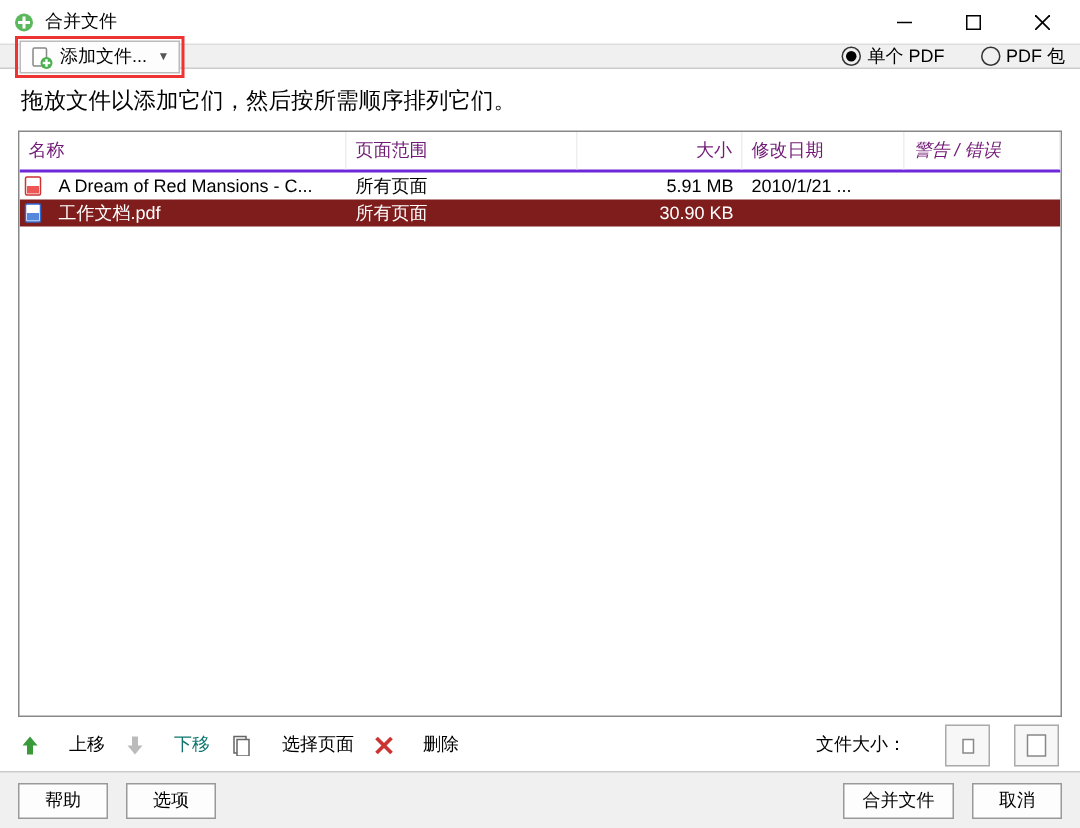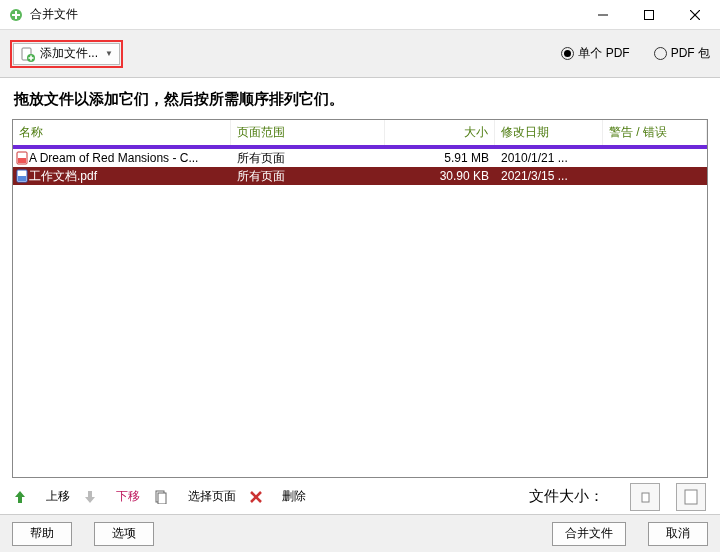--- a/index.html
+++ b/index.html
@@ -26,21 +26,21 @@
       display: inline-flex; align-items: center; justify-content: center;
     }
     .titlebar .title { flex: 1; font-size: 12px; color: #000; }
     .win-controls { display: flex; }
     .win-btn {
       width: 46px; height: 30px; display: flex;
       align-items: center; justify-content: center;
       font-size: 13px; color: #000;
     }
     .toolbar {
-      height: 48px;
+      height: 16px;
       background: #f0f0f0;
       border-bottom: 1px solid #ccc;
       display: flex;
       align-items: center;
       padding: 0 10px;
     }
     .add-file-wrap {
       border: 2px solid #e33;
       padding: 1px;
     }
@@ -67,94 +67,94 @@
       border: 1px solid #333;
       display: inline-flex; align-items: center; justify-content: center;
     }
     .radio-dot.checked::after {
       content: ""; width: 7px; height: 7px; border-radius: 50%;
       background: #000;
     }
     .instructions {
       padding: 12px 14px 10px;
       font-size: 15px;
-      font-weight: bold;
+      font-weight: normal;
     }
     .list-area {
       flex: 1;
       margin: 0 12px;
       border: 1px solid #888;
       display: flex;
       flex-direction: column;
       overflow: hidden;
       background: #fff;
     }
     .list-header {
       display: flex;
       background: #fff;
-      border-bottom: 4px solid #6d28d9;
-      font-size: 12px;
-      color: #4d7c0f;
+      border-bottom: 2px solid #6d28d9;
+      font-size: 12px;
+      color: #701a75;
     }
     .list-header > div {
       padding: 4px 6px;
       border-right: 1px solid #eee;
     }
     .col-name   { width: 218px; }
     .col-pages  { width: 154px; }
     .col-size   { width: 110px; text-align: right; }
     .col-date   { width: 108px; }
-    .col-warn   { flex: 1; }
+    .col-warn   { flex: 1; font-style: italic; }
     .list-body { flex: 1; overflow: auto; }
     .row {
       display: flex;
       font-size: 12px;
       height: 18px;
       align-items: center;
     }
     .row > div {
       padding: 1px 6px;
       white-space: nowrap;
       overflow: hidden;
       text-overflow: ellipsis;
     }
-    .row .col-name { display: flex; align-items: center; gap: 0; padding-left: 2px; }
+    .row .col-name { display: flex; align-items: center; gap: 10px; padding-left: 2px; }
     .row.selected { background: #7f1d1d; color: #fff; }
     .file-icon {
       width: 14px; height: 14px; flex-shrink: 0;
       display: inline-flex; align-items: center; justify-content: center;
     }
     .actions-bar {
       height: 36px;
       display: flex;
       align-items: center;
       padding: 0 14px;
       gap: 14px;
       border-top: 1px solid transparent;
     }
     .action-btn {
       display: flex; align-items: center; gap: 20px;
       font-size: 12px; color: #000;
     }
-    .action-btn.disabled { color: #be185d; }
+    .action-btn.disabled { color: #0f766e; }
     .spacer { flex: 1; }
-    .size-label { font-size: 15px; margin-right: 10px; }
+    .size-label { font-size: 12px; margin-right: 10px; }
     .icon-btn {
       width: 30px; height: 28px;
       border: 1px solid #aaa;
       background: #f7f7f7;
       display: inline-flex; align-items: center; justify-content: center;
       margin-left: 2px;
     }
     .bottom-bar {
       height: 38px;
       display: flex;
       align-items: center;
       padding: 0 12px;
-      gap: 22px;
+      gap: 12px;
       background: #f0f0f0;
       border-top: 1px solid #ccc;
     }
     .btn {
       height: 24px;
       min-width: 60px;
       padding: 0 12px;
       border: 1px solid #999;
       background: #fdfdfd;
       font-size: 12px;
@@ -254,21 +254,20 @@
           <span class="file-icon">
             <svg width="14" height="14" viewBox="0 0 14 14">
               <rect x="2" y="1" width="10" height="12" rx="1" fill="#fff" stroke="#36c"></rect>
               <rect x="3" y="7" width="8" height="5" fill="#58d"></rect>
             </svg>
           </span>
           <span>工作文档.pdf</span>
         </div>
         <div class="col-pages">所有页面</div>
         <div class="col-size">30.90 KB</div>
-        <div class="col-date">2021/3/15 ...</div>
         <div class="col-warn"></div>
       </div>
     </div>
 </div>
 
 <div class="actions-bar">
   <div class="action-btn">
     <span>
       <svg width="12" height="14" viewBox="0 0 12 14">
         <path d="M6 1 L11 7 L8 7 L8 13 L4 13 L4 7 L1 7 Z" fill="#3a9a3a"></path>

